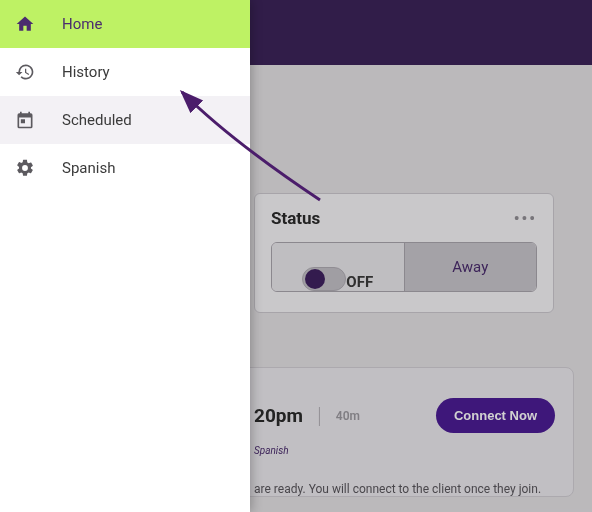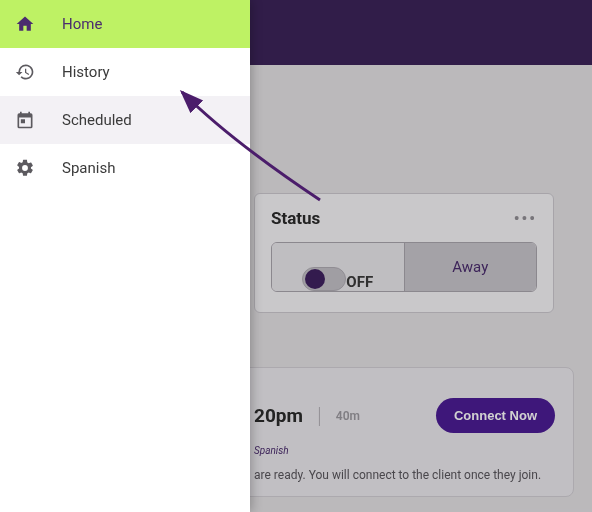--- a/index.html
+++ b/index.html
@@ -18,21 +18,21 @@
 .switch-knob { position: absolute; left: 2px; top: 1px; width: 20px; height: 20px; border-radius: 50%; background: #3f2160; }
 .off-label { font-weight: 700; color: #3b3b3b; font-size: 15px; }
 .appt-card { position: absolute; top: 302px; left: 235px; right: 18px; background: #ece9ee; border: 1px solid #d2cfd5; border-radius: 8px; padding: 30px 18px 14px 18px; height: 130px; }
 .appt-row1 { display: flex; align-items: center; justify-content: space-between; }
 .appt-time-block { display: flex; align-items: center; gap: 14px; }
 .appt-time { font-size: 19px; font-weight: 700; color: #2b2b2b; }
 .appt-div { color: #b7b4ba; font-size: 22px; font-weight: 300; }
 .appt-dur { font-size: 12px; font-weight: 600; color: #9d9aa0; }
 .connect-btn { background: #4c1d95; color: #fff; border: none; border-radius: 20px; padding: 10px 18px; font-size: 13px; font-weight: 600; cursor: pointer; }
 .appt-lang { color: #4b2d6e; font-style: italic; font-size: 10px; margin-top: 12px; }
-.appt-msg { color: #5a575d; font-size: 12px; margin-top: 12px; }
+.appt-msg { color: #5a575d; font-size: 12px; margin-top: 26px; }
 .drawer { position: absolute; top: 0; left: 0; width: 250px; height: 100%; background: #fff; box-shadow: 2px 0 10px rgba(0,0,0,0.25); }
 .drawer-item { display: flex; align-items: center; height: 48px; padding-left: 14px; gap: 26px; font-size: 15px; color: #3b3b3b; cursor: pointer; }
 .drawer-item.active { background: #bef264; color: #4b2d6e; }
 .drawer-item.hover { background: #f3f1f5; }
 .drawer-icon { width: 22px; height: 22px; display: flex; align-items: center; justify-content: center; color: #5c5a5f; }
 .drawer-item.active .drawer-icon { color: #4b2d6e; }
 .arrow-svg { position: absolute; top: 80px; left: 170px; pointer-events: none; }
 </style>
 </head>
 <body>

